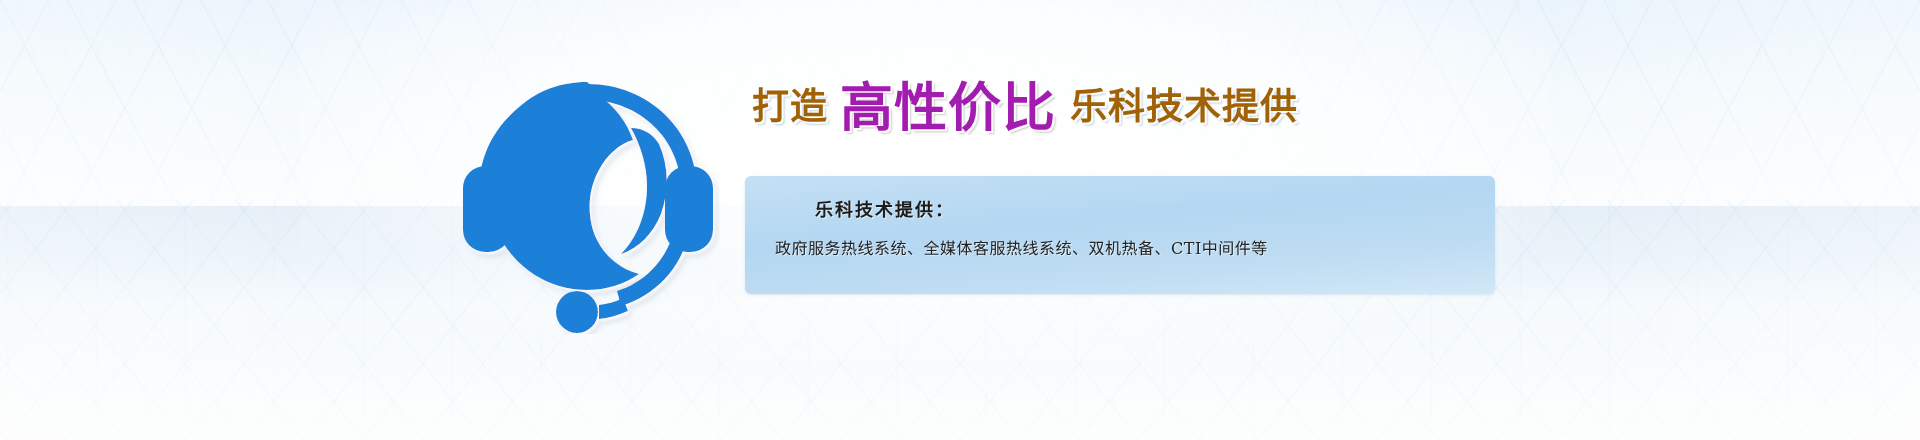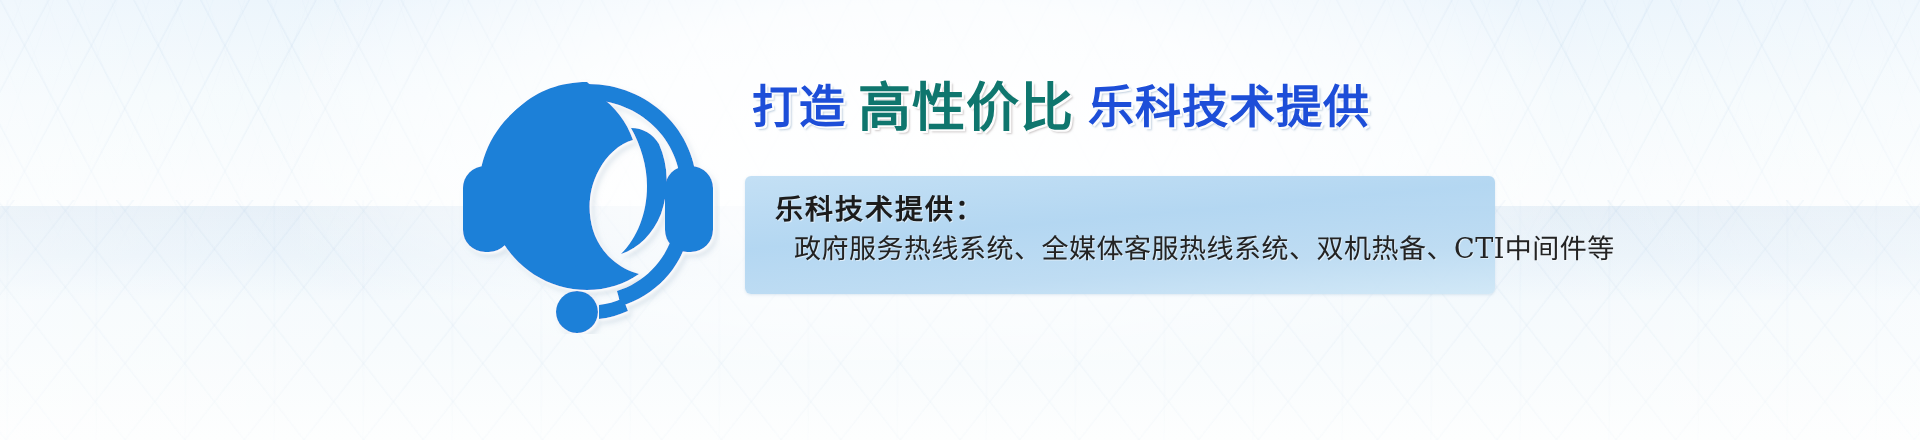--- a/index.html
+++ b/index.html
@@ -148,30 +148,30 @@
     height: 62px;
     display: flex;
     align-items: center;
     white-space: nowrap;
     font-family: "DejaVu Sans", "Liberation Sans", sans-serif;
     font-weight: 700;
     letter-spacing: 1px;
   }
   .hl-seg { display: inline-block; }
   .hl-blue {
-    font-size: 46px;
-    color: #1d4ed8;
+    font-size: 37px;
+    color: #a16207;
     text-shadow:
        2px 2px 0 rgba(255,255,255,.95),
        3px 3px 2px rgba(150,175,200,.55),
       -1px -1px 0 rgba(255,255,255,.7);
   }
   .hl-red {
     font-size: 53px;
-    color: #0f766e;
+    color: #a21caf;
     margin: 0 14px 0 12px;
     text-shadow:
        2px 2px 0 rgba(255,255,255,.95),
        3px 3px 2px rgba(160,150,150,.5),
       -1px -1px 0 rgba(255,255,255,.7);
   }
 
   
   .info-box {
     position: absolute;
@@ -185,36 +185,36 @@
       rgba(176,213,241,.95) 40%,
       rgba(186,218,242,.92) 72%,
       rgba(205,230,246,.88) 100%);
     box-shadow: 0 1px 3px rgba(120,160,195,.22);
     box-sizing: border-box;
     padding: 14px 0 0 30px;
   }
   .info-title {
     font-family: "DejaVu Serif", "Liberation Serif", serif;
     font-weight: 700;
-    font-size: 28px;
+    font-size: 18px;
     color: #1c1c1c;
     letter-spacing: 2px;
     line-height: 40px;
     text-shadow: 1px 1px 0 rgba(255,255,255,.55);
+    margin-left: 40px;
   }
   .info-desc {
     font-family: "DejaVu Serif", "Liberation Serif", serif;
     font-weight: 400;
-    font-size: 27px;
+    font-size: 16px;
     color: #232323;
     letter-spacing: .5px;
     line-height: 38px;
     text-shadow: 1px 1px 0 rgba(255,255,255,.5);
     white-space: nowrap;
-    margin-left: 19px;
   }
 </style>
 </head>
 <body>
 
 <div id="banner">
 
   <div class="bg-base"></div>
   <div class="bg-lattice-a"></div>
   <div class="bg-lattice-b"></div>

